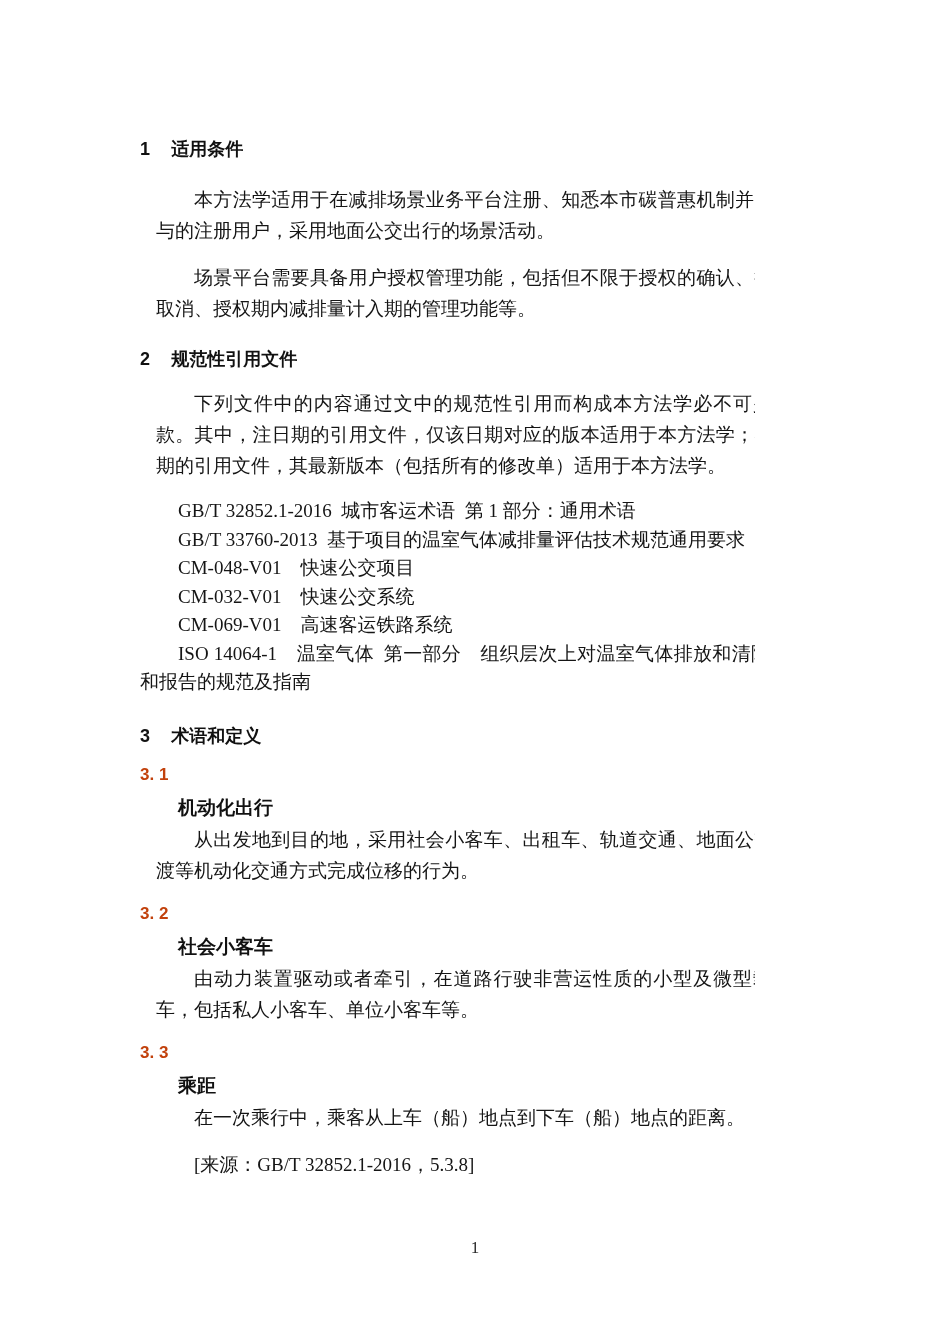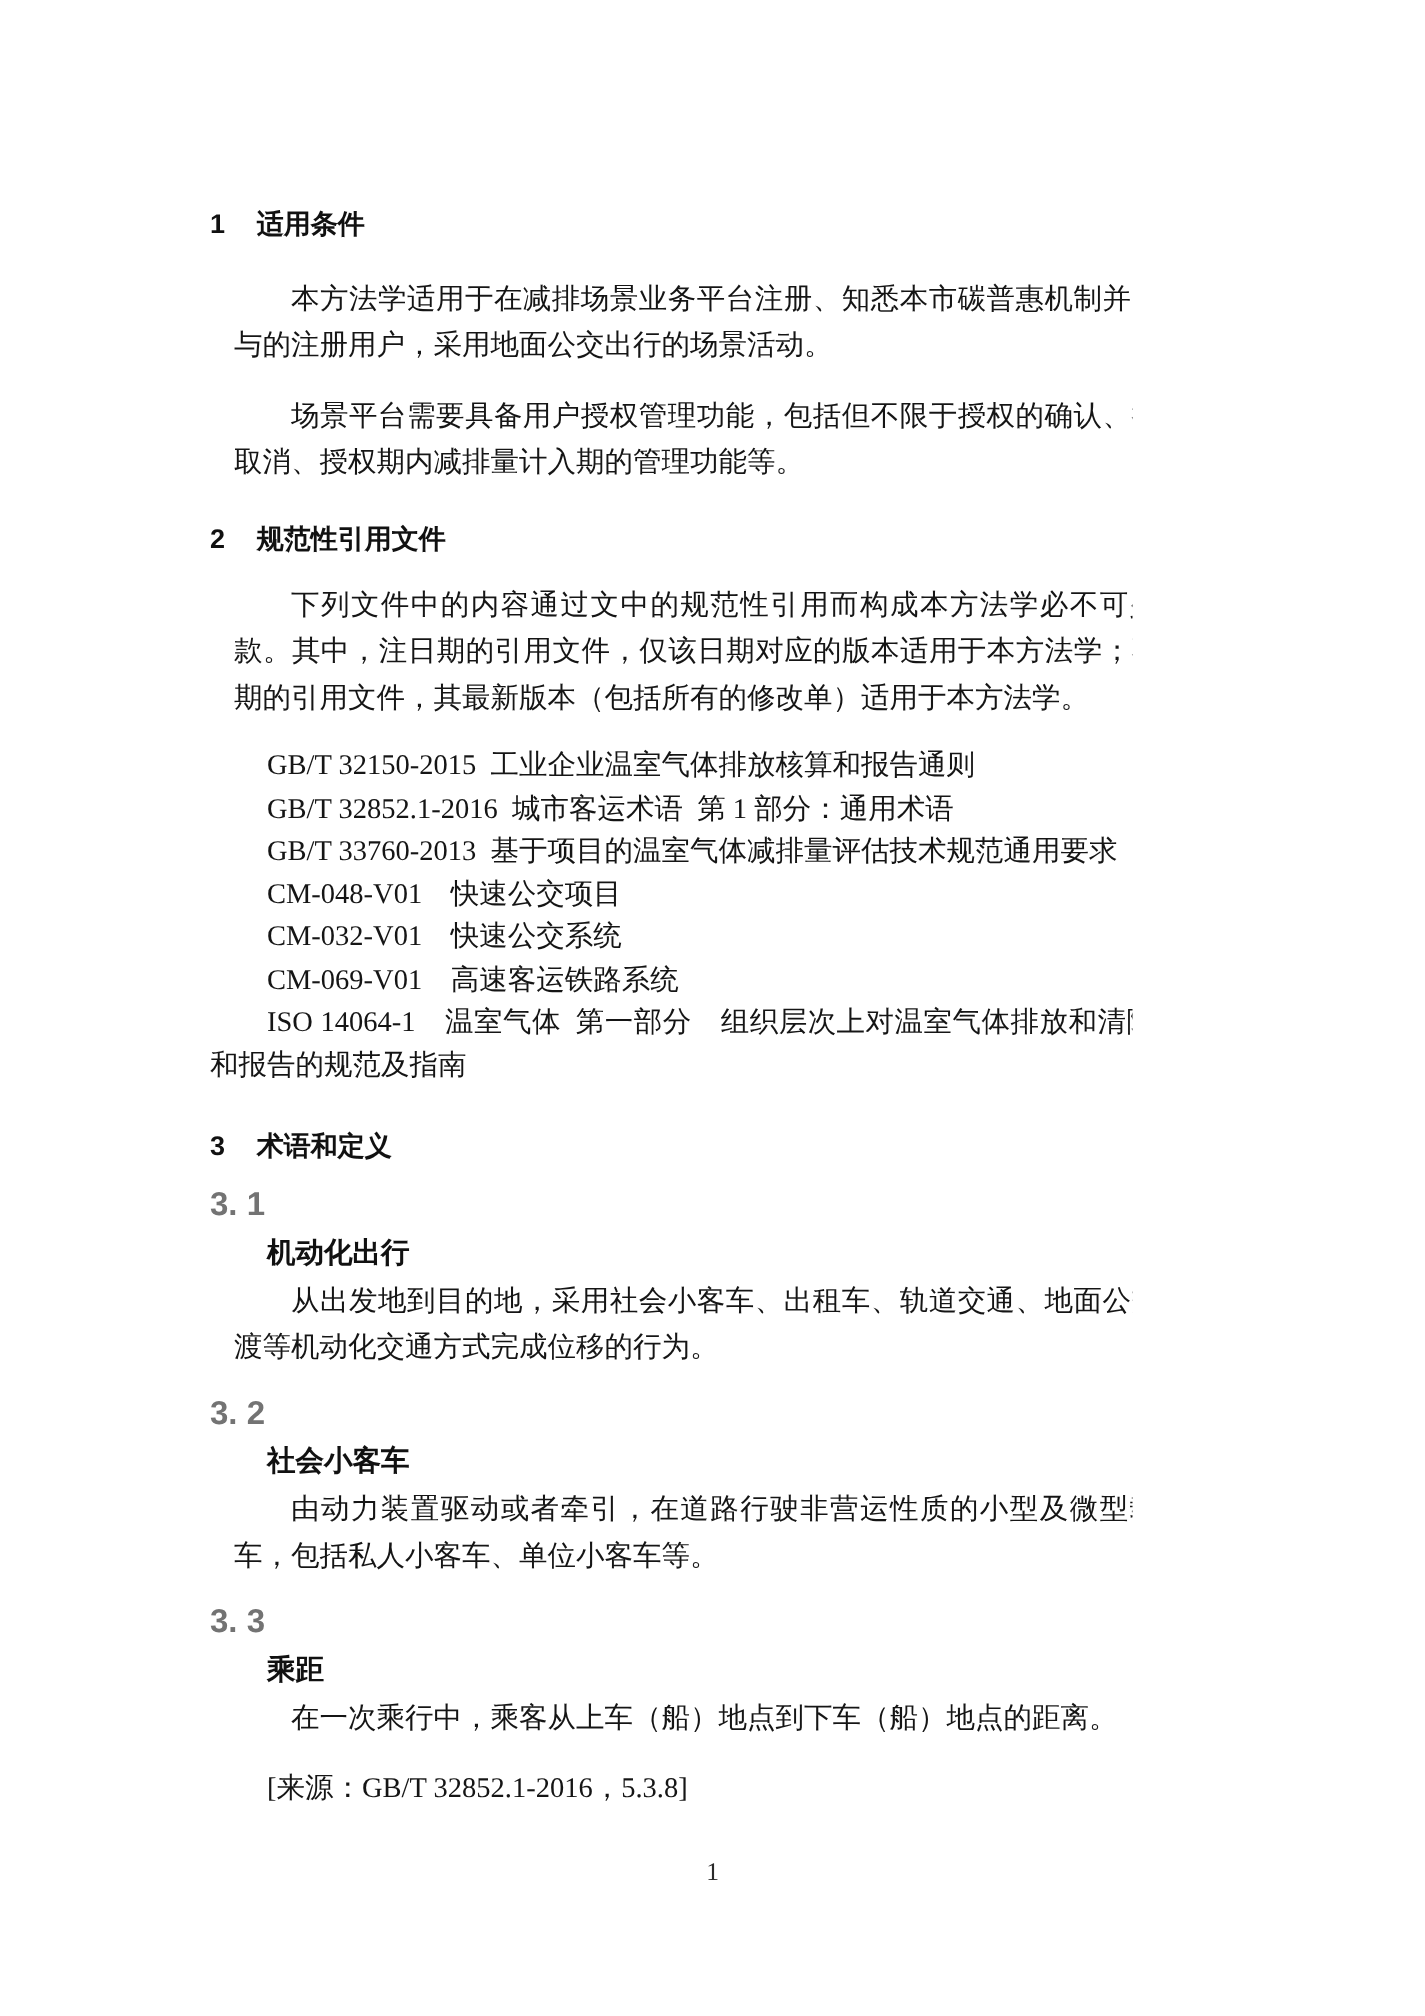--- a/index.html
+++ b/index.html
@@ -58,41 +58,41 @@
     line-height: 28.5px;
     text-align: justify;
     text-indent: 2em;
     margin: 0;
     color: #151515;
   }
   .term-block { margin: 0; }
   .term-num {
     font-family: "Liberation Sans", sans-serif;
     font-weight: bold;
-    font-size: 22px;
+    font-size: 17px;
     line-height: 24px;
     margin: 14px 0 0 0;
-    color: #737373;
+    color: #c2410c;
   }
   .term-name {
     font-family: "Liberation Sans", sans-serif;
     font-weight: bold;
     font-size: 19px;
     line-height: 26px;
     text-indent: 2em;
     margin: 8px 0 0 0;
     color: #111111;
   }
   .term-def { margin-top: 3px; }
   .source-line {
     font-family: "Liberation Serif", serif;
     font-size: 19px;
     line-height: 31px;
     text-indent: 2em;
-    margin: 0;
+    margin: 16px;
     color: #151515;
   }
   .page-number {
     position: absolute;
     top: 1238px;
     left: 0;
     width: 950px;
     text-align: center;
     font-family: "Liberation Serif", serif;
     font-size: 17px;
@@ -113,21 +113,20 @@
       <p class="body-para first">本方法学适用于在减排场景业务平台注册、知悉本市碳普惠机制并自愿参与的注册用户，采用地面公交出行的场景活动。</p>
       <p class="body-para">场景平台需要具备用户授权管理功能，包括但不限于授权的确认、授权的取消、授权期内减排量计入期的管理功能等。</p>
     </div>
 
     <div>
       <h2 class="sec-heading mt-22">
         <span class="sec-num">2</span>
         <span class="sec-title">规范性引用文件</span>
       </h2>
       <p class="body-para intro">下列文件中的内容通过文中的规范性引用而构成本方法学必不可少的条款。其中，注日期的引用文件，仅该日期对应的版本适用于本方法学；不注日期的引用文件，其最新版本（包括所有的修改单）适用于本方法学。</p>
-      <p class="ref-line">GB/T 32150-2015 工业企业温室气体排放核算和报告通则</p>
       <p class="ref-line">GB/T 32852.1-2016 城市客运术语 第 1 部分：通用术语</p>
       <p class="ref-line">GB/T 33760-2013 基于项目的温室气体减排量评估技术规范通用要求</p>
       <p class="ref-line">CM-048-V01　快速公交项目</p>
       <p class="ref-line">CM-032-V01　快速公交系统</p>
       <p class="ref-line">CM-069-V01　高速客运铁路系统</p>
       <p class="ref-line">ISO 14064-1　温室气体 第一部分　组织层次上对温室气体排放和清除的量化和报告的规范及指南</p>
     </div>
 
     <div>
       <h2 class="sec-heading mt-26">

